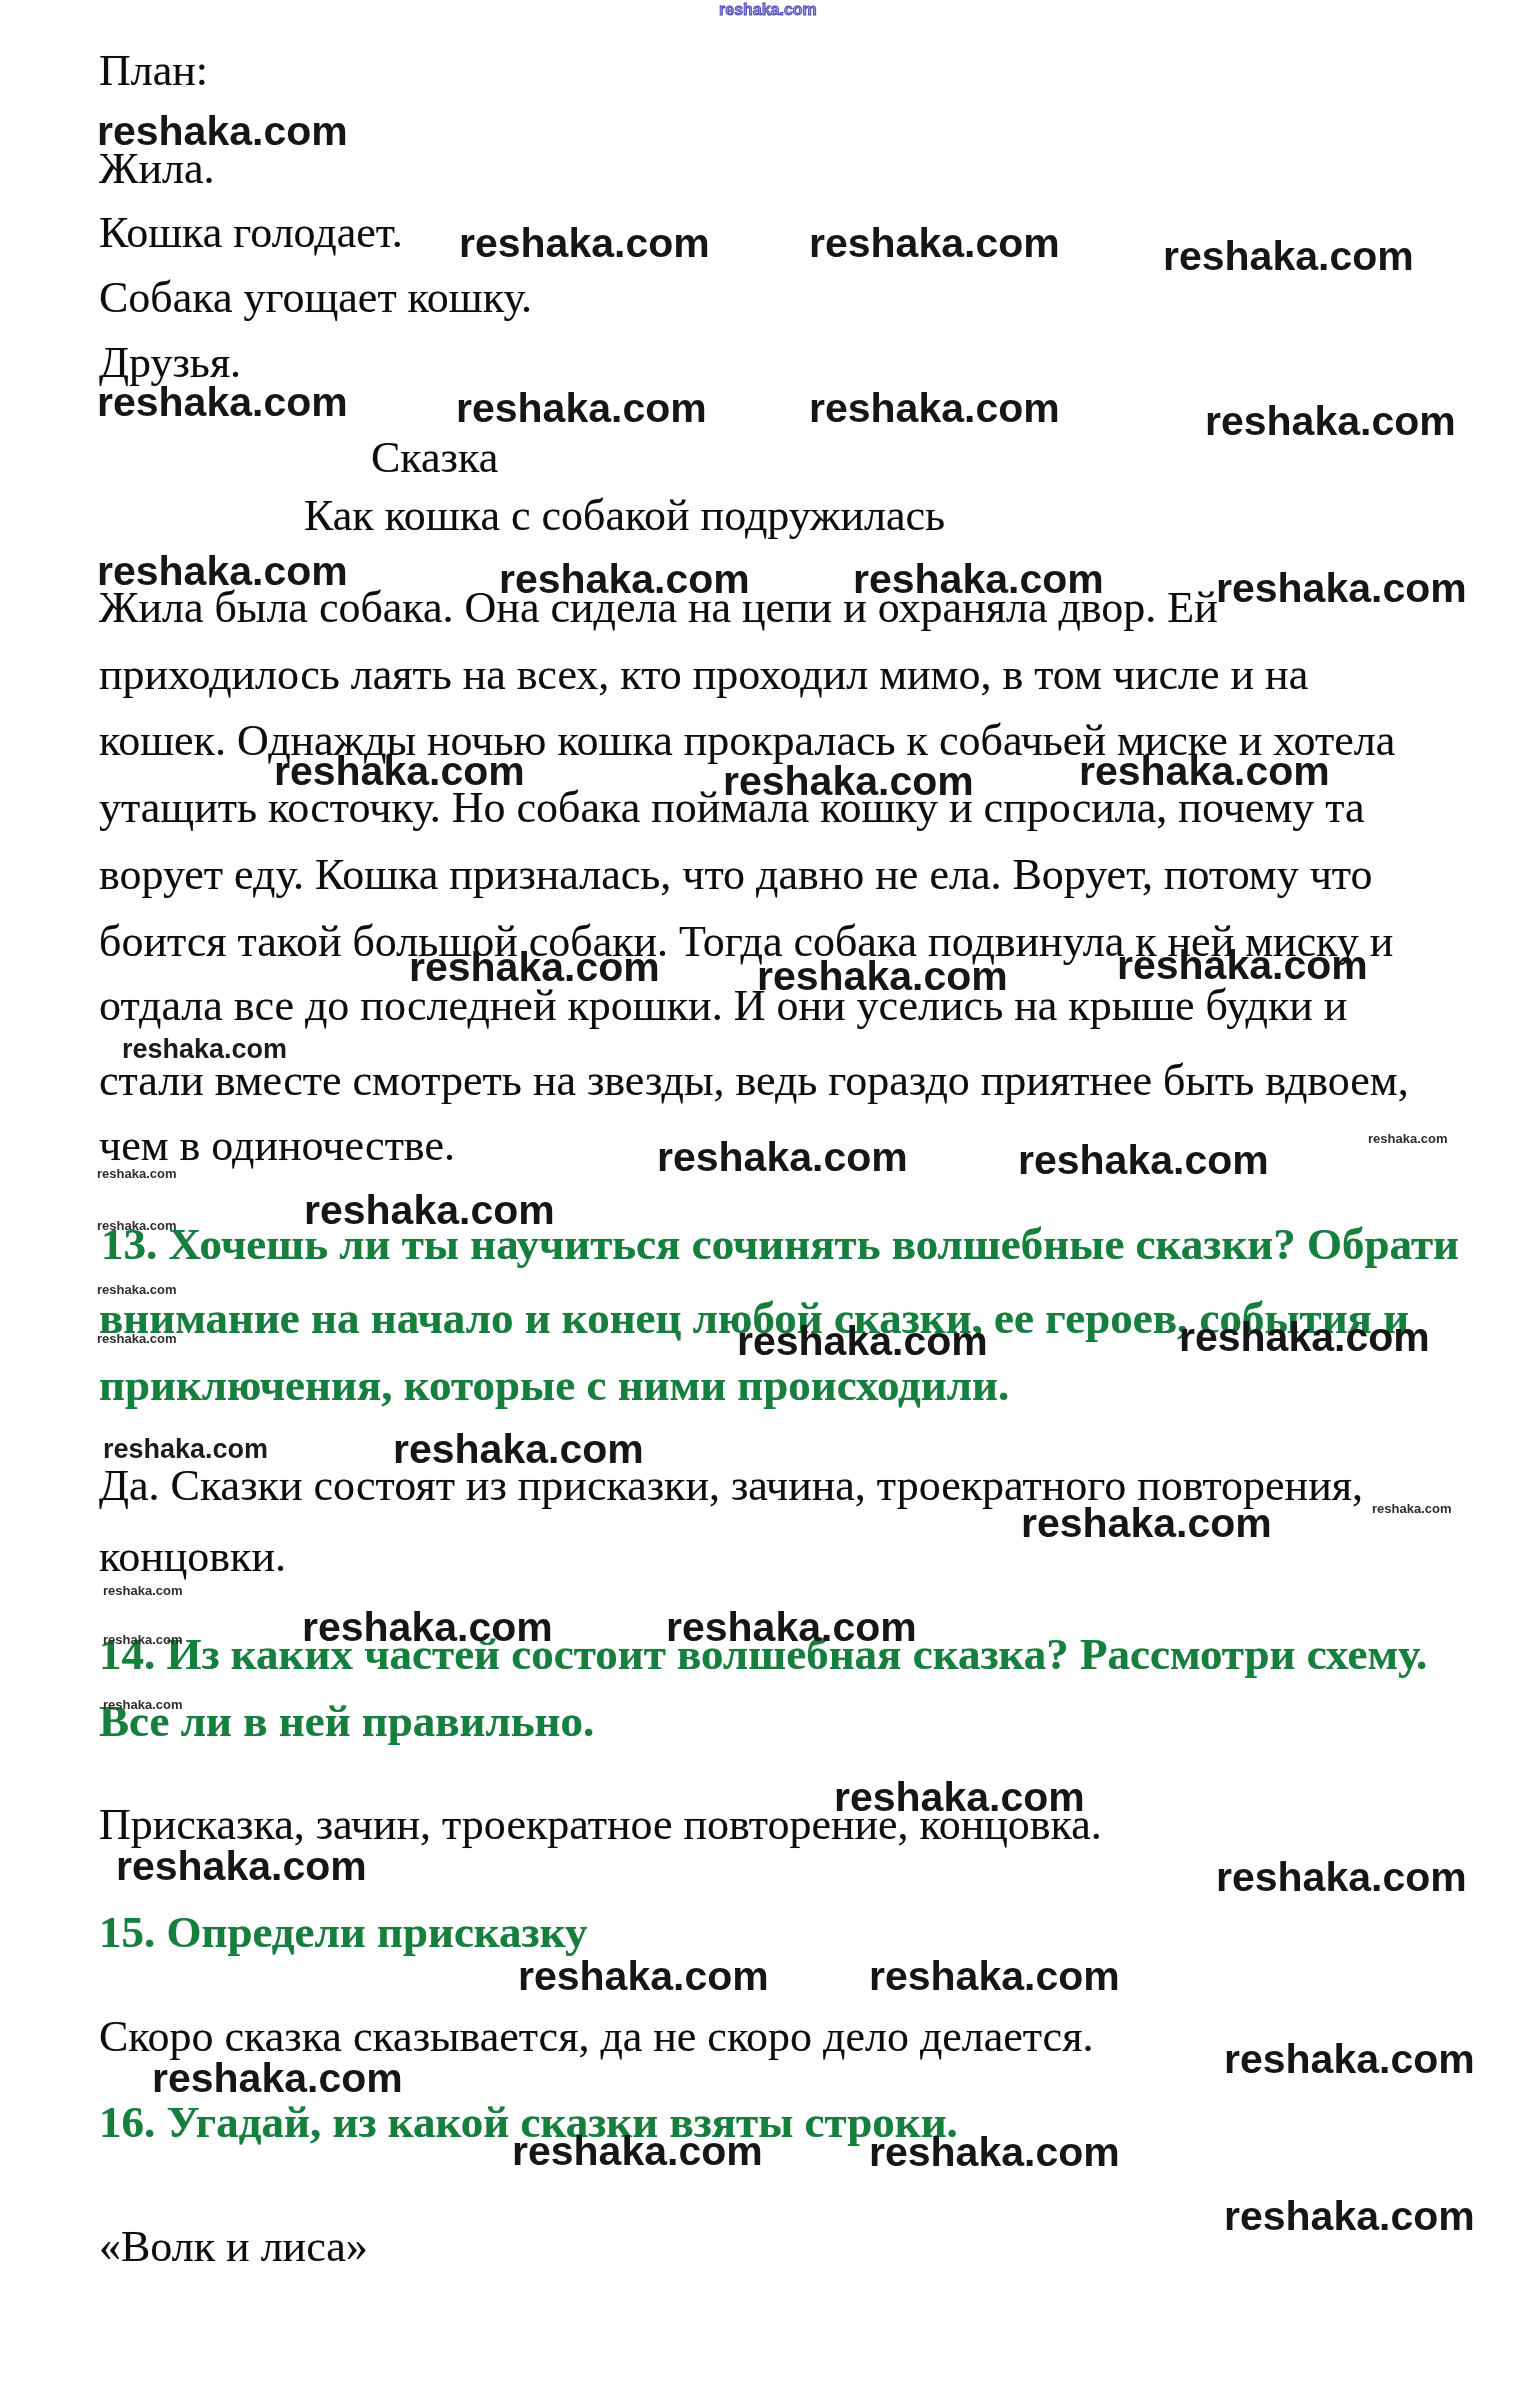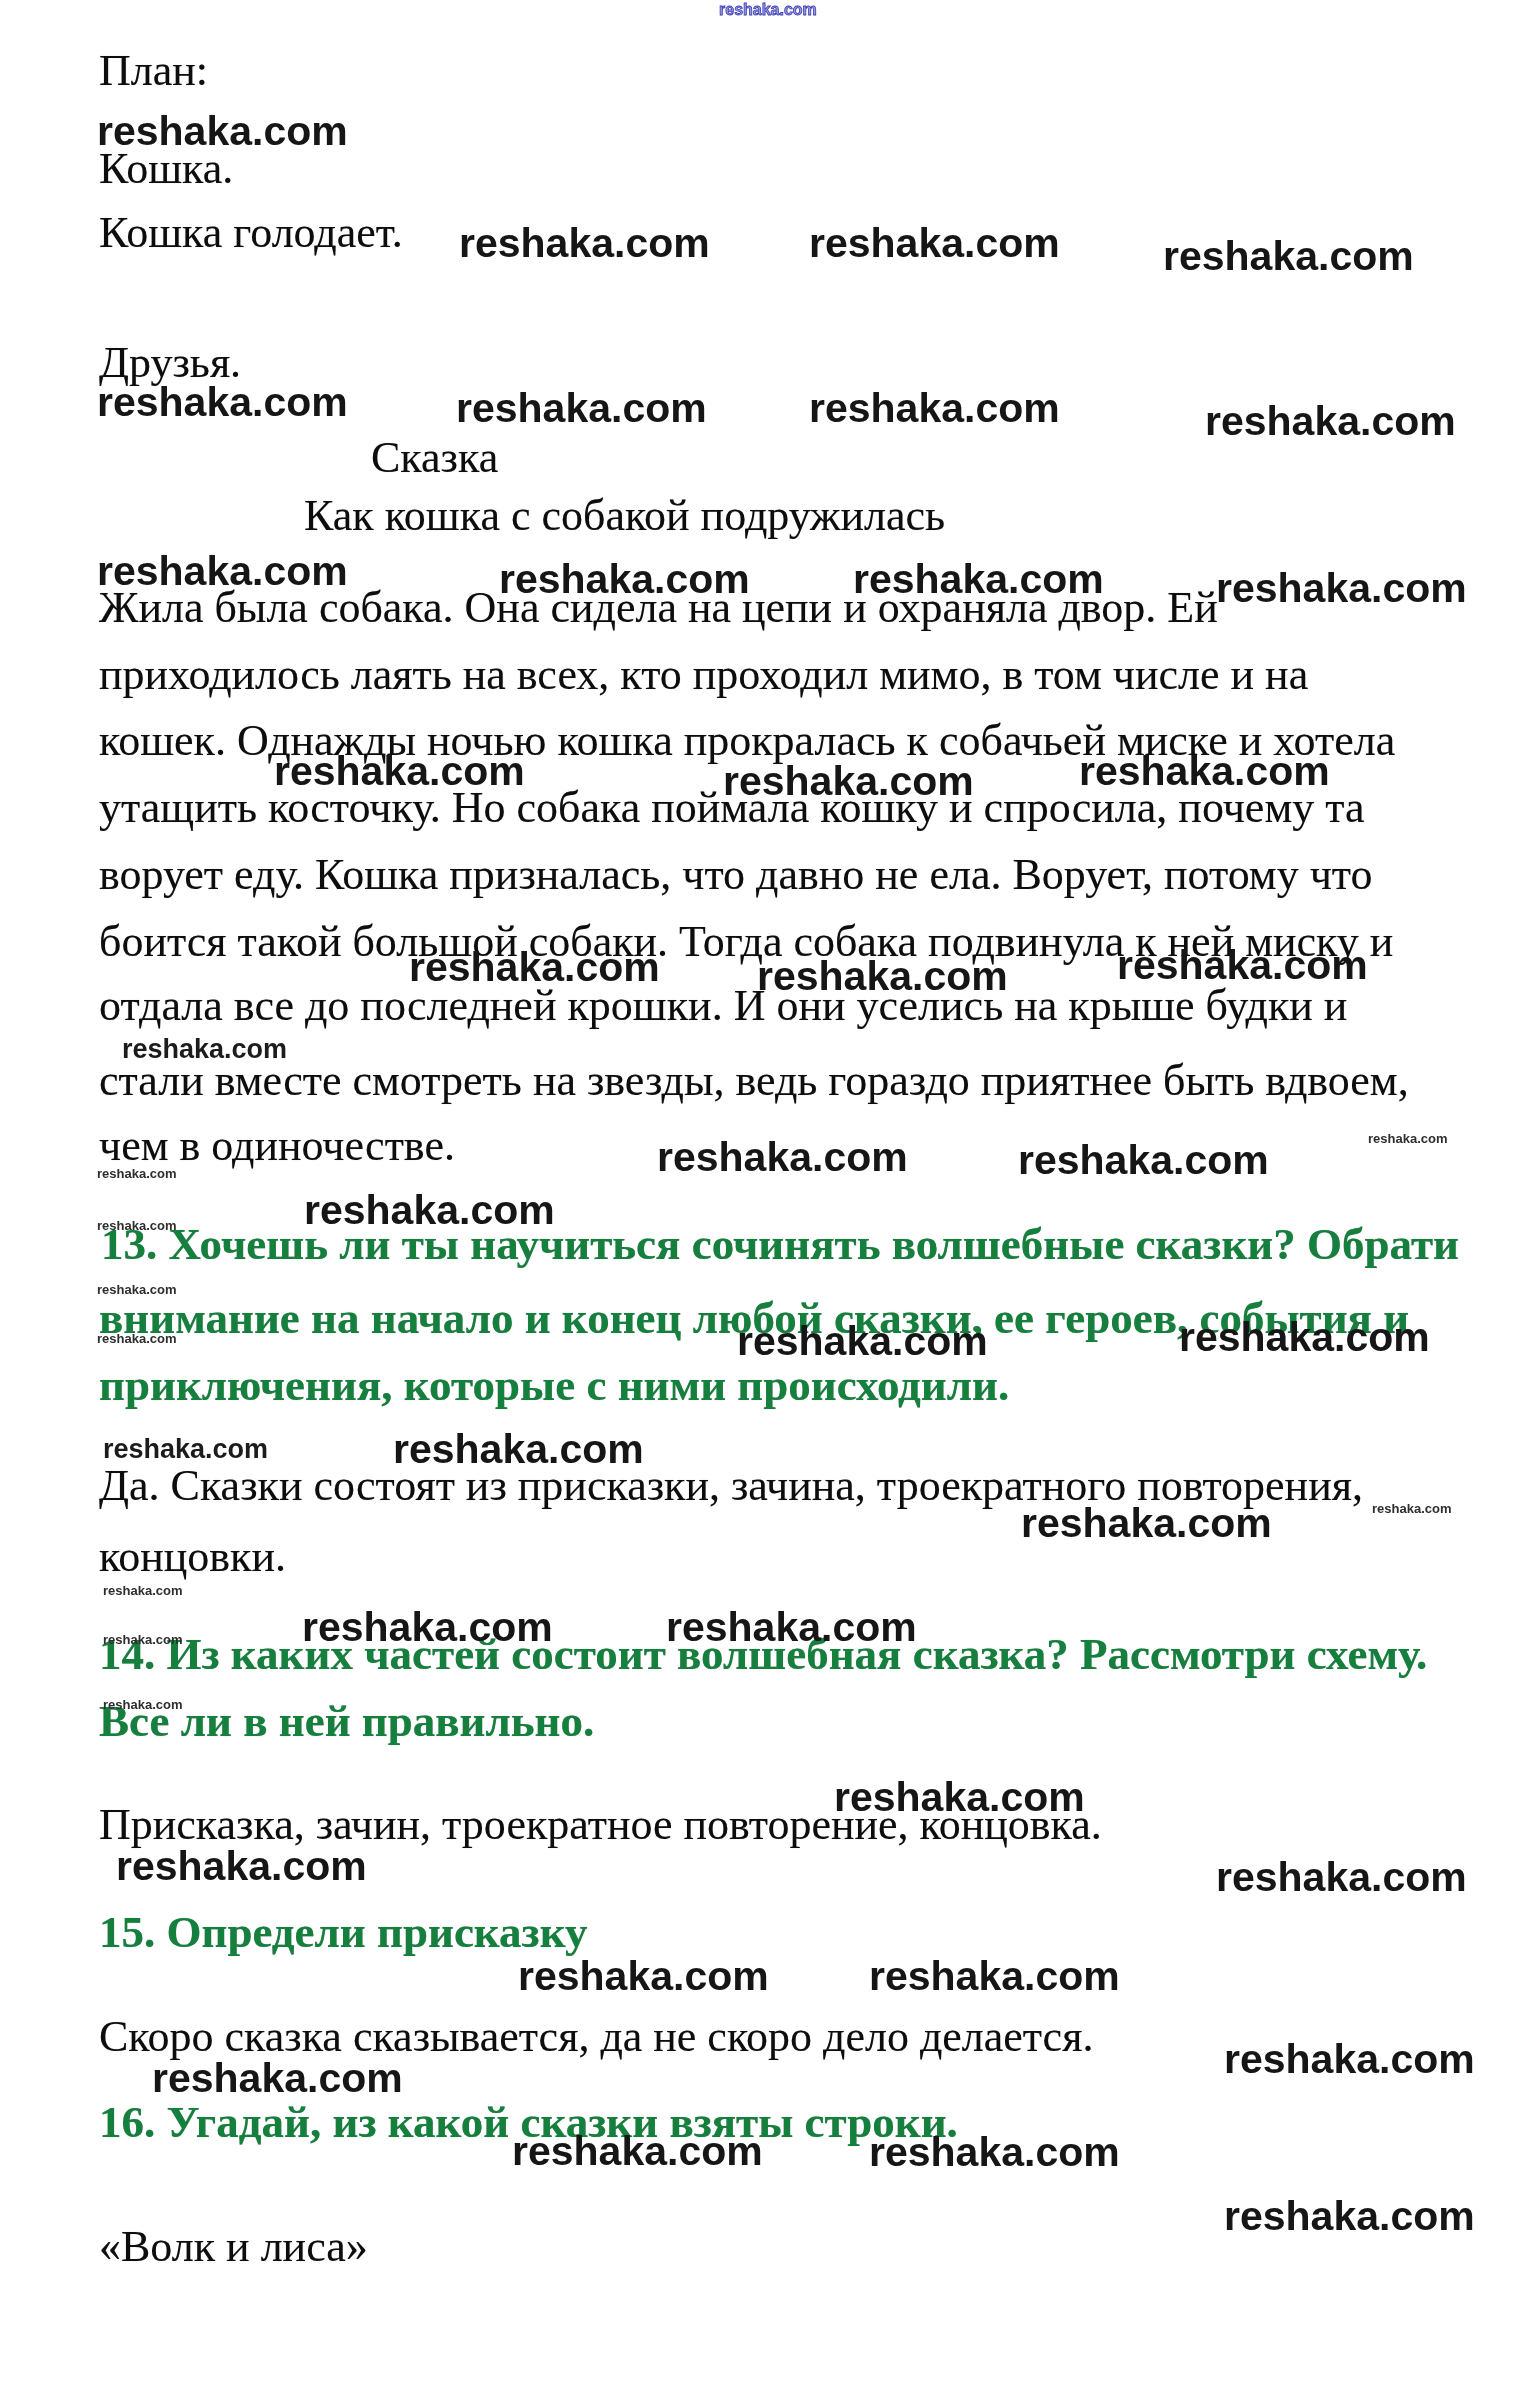--- a/index.html
+++ b/index.html
@@ -75,22 +75,23 @@
   }
 </style>
 </head>
 <body>
 
 <div class="page">
 
   <i class="wm-top" style="left:719px;top:1.5px">reshaka.com</i>
 
   <div class="t" style="left:99px;top:49px">План:</div>
-  <div class="t" style="left:99px;top:147px">Кошка.</div>
+  <div class="t" style="left:99px;top:147px">Жила.</div>
   <div class="t" style="left:99px;top:211px">Кошка голодает.</div>
+  <div class="t" style="left:99px;top:276px">Собака угощает кошку.</div>
   <div class="t" style="left:99px;top:341px">Друзья.</div>
 
   <div class="t" style="left:371px;top:436px">Сказка</div>
   <div class="t" style="left:304px;top:494px">Как кошка с собакой подружилась</div>
 
   <div class="t" style="left:99px;top:586px">Жила была собака. Она сидела на цепи и охраняла двор. Ей</div>
   <div class="t" style="left:99px;top:719px">кошек. Однажды ночью кошка прокралась к собачьей миске и хотела</div>
   <div class="t" style="left:99px;top:653px">приходилось лаять на всех, кто проходил мимо, в том числе и на</div>
   <div class="t" style="left:99px;top:786px">утащить косточку. Но собака поймала кошку и спросила, почему та</div>
   <div class="t" style="left:99px;top:853px">ворует еду. Кошка призналась, что давно не ела. Ворует, потому что</div>

